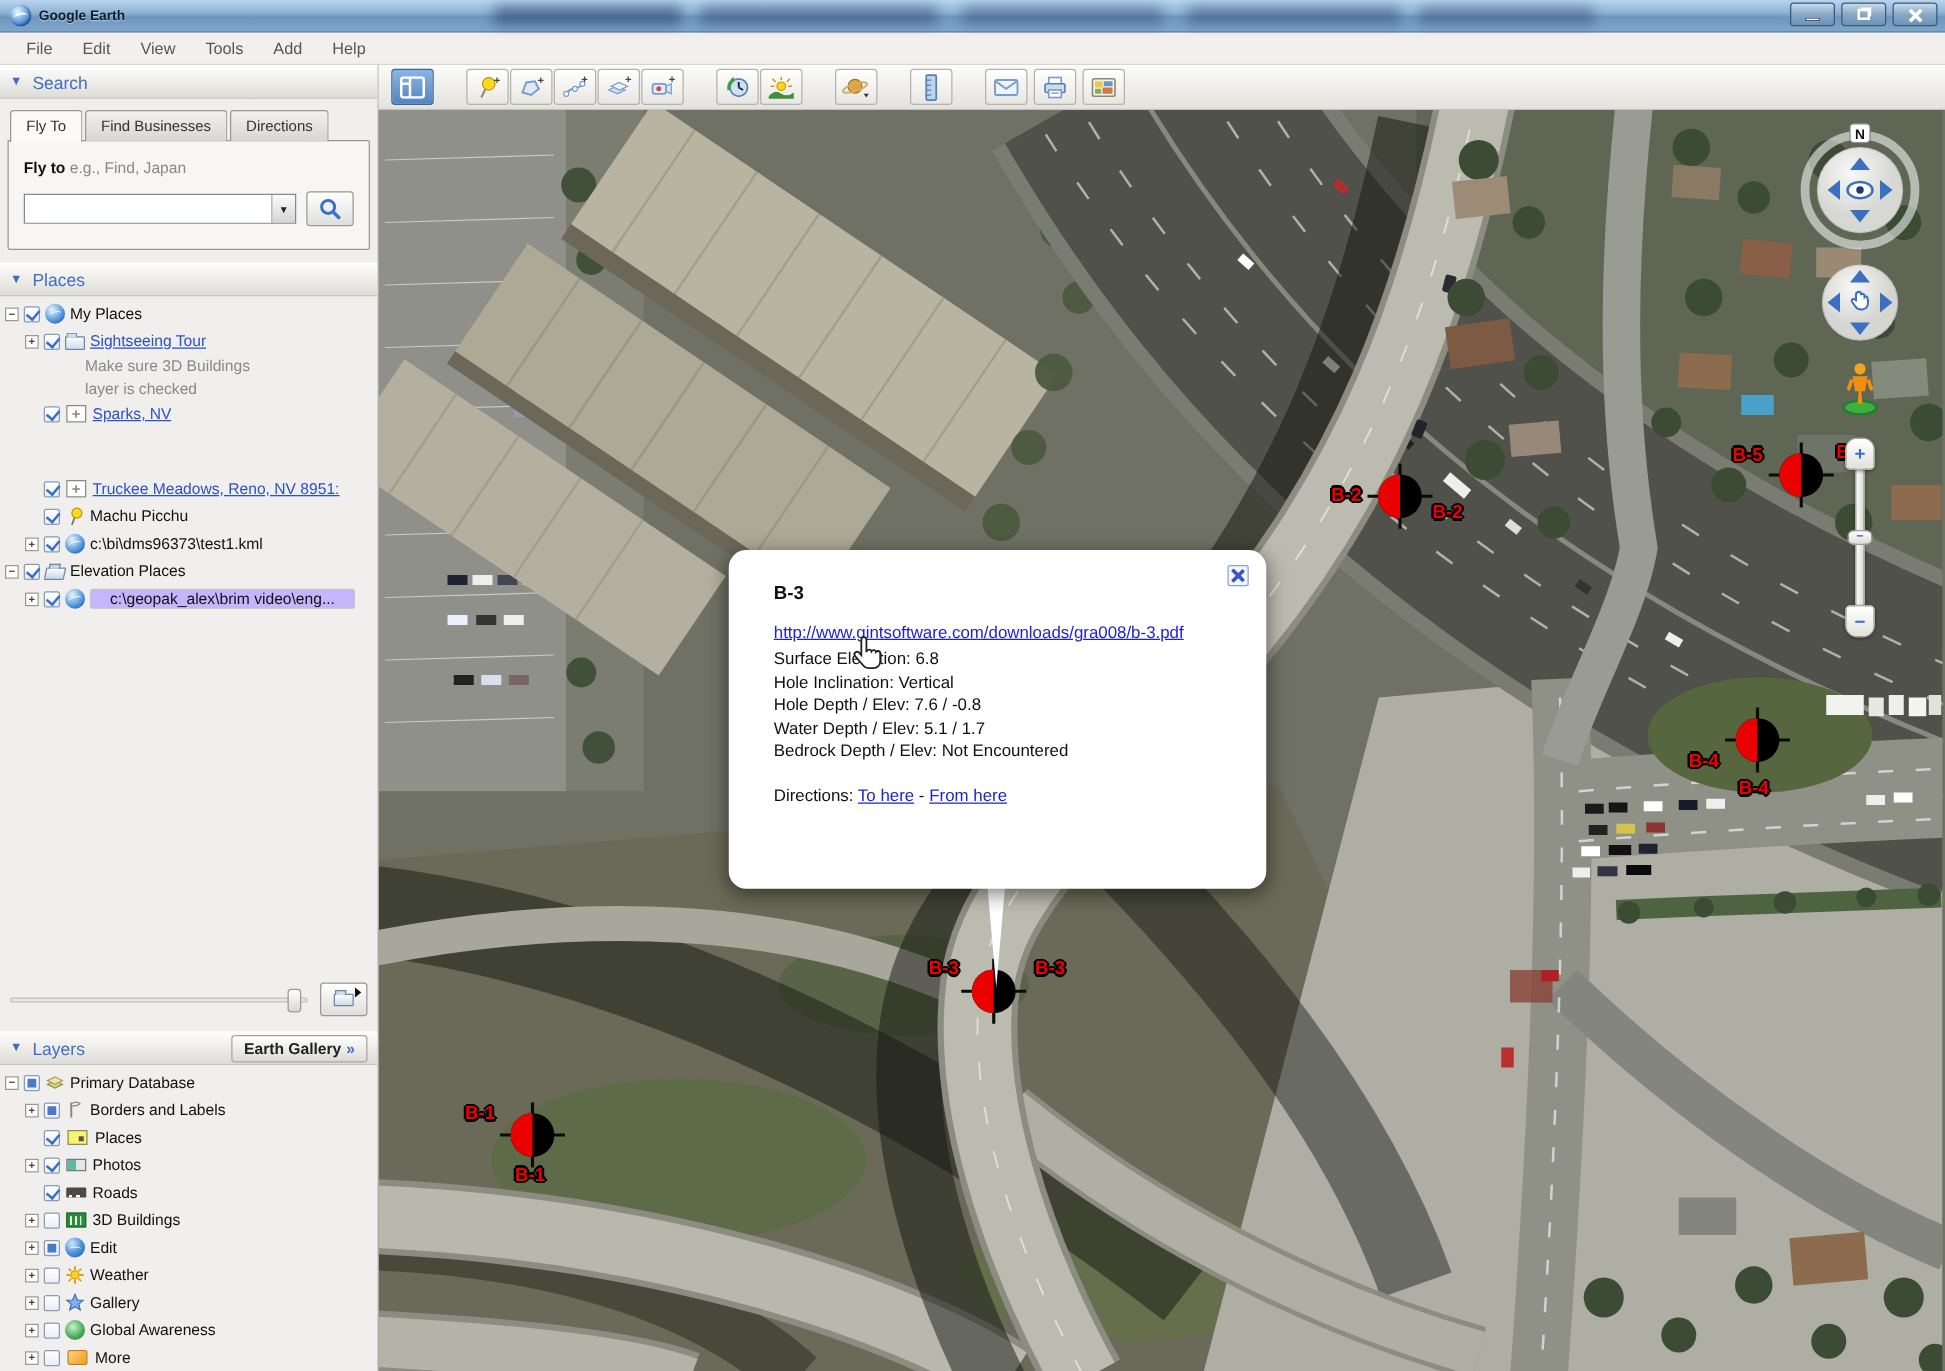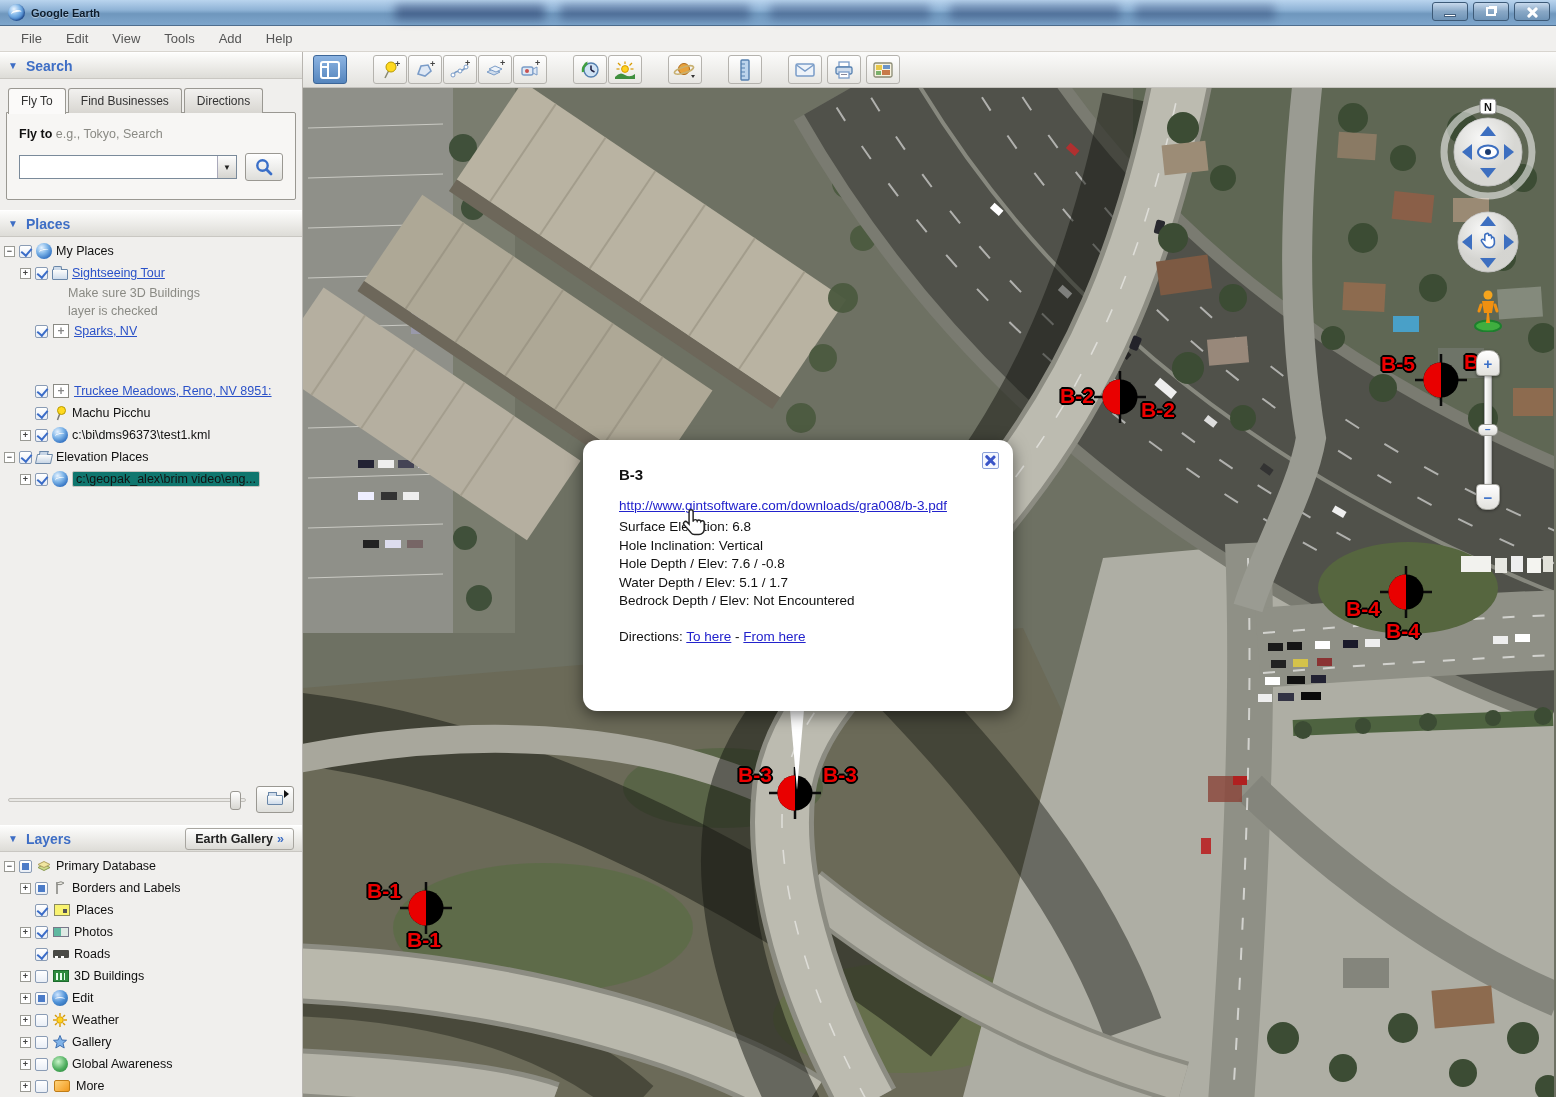--- a/index.html
+++ b/index.html
@@ -37,21 +37,21 @@
   .main{display:flex;height:1045px;}
   .sidebar{width:303px;background:#f0efed;border-right:1px solid #b8b5b0;
     display:flex;flex-direction:column;overflow:hidden;}
   .content{flex:1;display:flex;flex-direction:column;min-width:0;}
 
   
   .panel-header{height:27px;display:flex;align-items:center;gap:8px;padding:0 8px;
     background:linear-gradient(#fdfdfc,#e7e6e2 70%,#dddcd7);
     border-top:1px solid #fff;border-bottom:1px solid #c9c7c2;}
   .ph-tri{color:#3e6ec5;font-size:10px;}
-  .ph-label{color:#3e6ec5;font-weight:bold;font-size:14px;flex:1;}
+  .ph-label{color:#3e6ec5;font-weight:normal;font-size:14px;flex:1;}
   .eg-btn{height:22px;padding:0 9px;border:1px solid #a8a6a0;border-radius:3px;
     background:linear-gradient(#fff,#dcdbd6);display:flex;align-items:center;gap:4px;
     font-size:12.5px;font-weight:bold;color:#222;}
   .eg-arrows{color:#3e6ec5;font-weight:bold;}
 
   
   .search-body{padding:8px 6px 10px 6px;}
   .tabs{display:flex;margin-left:2px;position:relative;top:1px;}
   .tab{font-size:12px;color:#333;padding:5px 12px 4px;border:1px solid #9a9892;
     border-bottom:none;border-radius:3px 3px 0 0;margin-right:2px;
@@ -66,21 +66,21 @@
   .combo input{flex:1;border:none;outline:none;font:12px "Liberation Sans",sans-serif;padding:0 4px;background:#fff;min-width:0;}
   .combo-btn{width:19px;border-left:1px solid #aab;display:flex;align-items:center;justify-content:center;
     background:linear-gradient(#fdfdfd,#d5d4cf);font-size:8px;color:#222;}
   .search-btn{width:38px;height:28px;border:1px solid #9a9892;border-radius:3px;
     background:linear-gradient(#ffffff,#dededa);display:flex;align-items:center;justify-content:center;}
 
   
   .tree{padding:3px 0 0 4px;font-size:12.5px;color:#111;}
   .trow{display:flex;align-items:center;gap:4px;height:22px;white-space:nowrap;overflow:hidden;}
   .trow.note{height:18px;color:#8a8a84;}
-  .trow.selected .tlabel{background:#0f766e;border:1px solid #c6c4bf;border-radius:2px;padding:0 3px;}
+  .trow.selected .tlabel{background:#c4b5fd;border:1px solid #c6c4bf;border-radius:2px;padding:0 15px;}
   .ind1{padding-left:16px;}
   .exp{width:11px;height:11px;flex:0 0 11px;border:1px solid #9a9a94;background:#fff;
     font:bold 9px/9px "Liberation Sans",sans-serif;color:#444;text-align:center;}
   .exp.none{visibility:hidden;}
   .cb{width:13px;height:13px;flex:0 0 13px;border:1px solid #8a9cb5;border-radius:2px;
     background:linear-gradient(#fff,#e9eef6);position:relative;}
   .cb.checked::after{content:"";position:absolute;left:3px;top:0;width:5px;height:8px;
     border:solid #3a6cc8;border-width:0 2px 2px 0;transform:rotate(40deg);}
   .cb.partial::after{content:"";position:absolute;inset:2px;background:#4b7bc8;}
   .tlabel{overflow:hidden;text-overflow:ellipsis;}
@@ -141,21 +141,21 @@
   .tbtn{width:34px;height:29px;border:1px solid #b5b3ae;border-radius:3px;
     background:linear-gradient(#ffffff,#e7e6e2);display:flex;align-items:center;justify-content:center;}
   .tbtn.active{background:linear-gradient(#8cb4e2,#5585bd);border-color:#3c6698;}
   .tsep{width:14px;}
 
   
   .map{position:relative;flex:1;overflow:hidden;background:#6e7163;}
   .map-svg{position:absolute;left:0;top:0;}
 
   .marker{position:absolute;width:56px;height:56px;margin:-28px 0 0 -28px;}
-  .mlabel{position:absolute;transform:translate(-50%,-50%);font-size:21px;font-weight:bold;color:#ee0000;
+  .mlabel{position:absolute;transform:translate(-50%,-50%);font-size:15px;font-weight:bold;color:#ee0000;
     letter-spacing:0px;white-space:nowrap;
     text-shadow:-2px 0 0 #000,2px 0 0 #000,0 -2px 0 #000,0 2px 0 #000,-1px -1px 0 #000,1px 1px 0 #000,-1px 1px 0 #000,1px -1px 0 #000;}
 
   
   .balloon-tail{position:absolute;left:470px;top:610px;}
   .balloon{position:absolute;left:280px;top:352px;width:430px;height:271px;background:#fff;
     border-radius:14px;box-shadow:0 4px 16px rgba(0,0,0,.5);padding:26px 30px 0 36px;}
   .bl-close{position:absolute;top:12px;right:14px;width:17px;height:17px;border:1px solid #8aa0d8;
     border-radius:2px;display:flex;align-items:center;justify-content:center;background:#f4f7ff;}
   .bl-close::before,.bl-close::after{content:"";position:absolute;width:2.5px;height:13px;background:#3a55c8;border-radius:1px;}
@@ -229,21 +229,21 @@
         <span class="ph-label">Search</span>
       </div>
       <div class="search-body">
         <div class="tabs">
           <span class="tab active">Fly To</span>
           <span class="tab">Find Businesses</span>
           <span class="tab">Directions</span>
         </div>
         <div class="search-pane">
           <div class="flyto-line">
-            <b>Fly to</b> <span>e.g., Tokyo, Search</span>
+            <b>Fly to</b> <span>e.g., Find, Japan</span>
           </div>
           <div class="search-row">
             <div class="combo">
               <input type="text" value="" style="">
               <span class="combo-btn">▼</span>
             </div>
             <div class="search-btn">
               <svg width="20" height="20" viewBox="0 0 20 20">
                 <circle cx="8.5" cy="8.5" r="5.2" fill="none" stroke="#3a6fc8" stroke-width="2.4"></circle>
                 <line x1="12.5" y1="12.5" x2="17" y2="17" stroke="#3a6fc8" stroke-width="2.8" stroke-linecap="round"></line>

